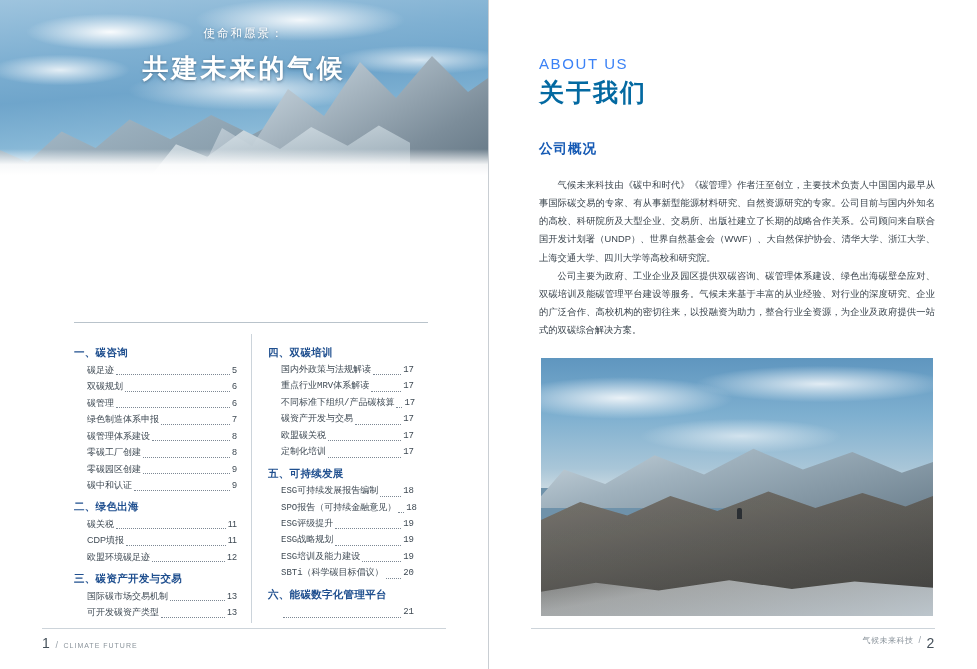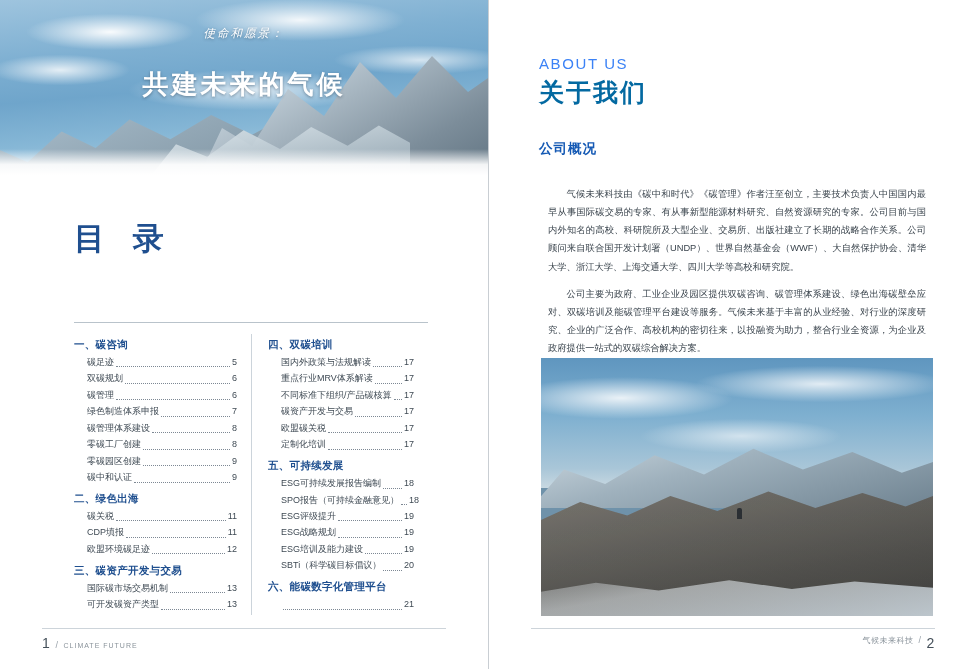--- a/index.html
+++ b/index.html
@@ -54,21 +54,21 @@
   }
   .hero .snowband {
     position:absolute; left:0; bottom:0; width:488px; height:26px;
     background: linear-gradient(to bottom, rgba(255,255,255,0), rgba(255,255,255,.92) 60%, #ffffff 100%);
   }
   .hero-text {
     position:absolute; left:0; top:26px; width:488px;
     text-align:center; color:#ffffff;
     text-shadow: 0 1px 3px rgba(30,50,70,.45);
   }
-  .hero-sub { font-size:11.5px; letter-spacing:2px; margin-bottom:24px;font-style:italic; }
+  .hero-sub { font-size:11.5px; letter-spacing:2px; margin-bottom:8px; }
   .hero-l1, .hero-l2 {
     font-size:26px; font-weight:700; letter-spacing:3px; line-height:1.5;
   }
 
   .toc-title { position:absolute; left:74px; top:218px; }
   .toc-cn {
     font-size:31px; font-weight:700; color:#1f4f8f; letter-spacing:10px;
     font-family:"Liberation Serif", serif;
   }
   .toc-en {
@@ -77,25 +77,25 @@
   }
 
   .rule-top {
     position:absolute; left:74px; top:322px; width:354px; height:1px; background:#b9c3cb;
   }
   .toc-body {
     position:absolute; left:74px; top:334px; width:354px;
     display:flex; gap:0;
   }
   .toc-col { width:177px; padding-right:14px; }
-  .toc-col + .toc-col { padding-left:16px; border-left:1px solid #ccd4db; }
+  .toc-col + .toc-col { padding-left:16px; border-left:1px solid #ccd4db;font-family:Liberation Mono, monospace; }
   .sec {
     color:#1f4f8f; font-weight:700; font-size:10.5px; margin:7px 0 4px 0; letter-spacing:.3px;
   }
-  .sec:first-child { margin-top:4px; }
+  .sec:first-child { margin-top:12px; }
   .entry {
     display:flex; align-items:flex-end; font-size:9px; color:#3f4a54;
     padding-left:13px; margin:2.5px 0; line-height:1.55;
   }
   .entry .lbl { white-space:nowrap; }
   .entry .dots {
     flex:1 1 auto; margin:0 2px 2.5px 2px;
     border-bottom:1px dotted #7d8894; min-width:6px;
   }
   .entry .pg { white-space:nowrap; color:#3f4a54; }
@@ -128,21 +128,21 @@
     font-size:25px; font-weight:700; color:#0369a1; letter-spacing:2px;
   }
   .sec-head {
     position:absolute; left:50px; top:140px;
     font-size:13.5px; font-weight:700; color:#1459b4; letter-spacing:1px;
   }
   .body-copy {
     position:absolute; left:50px; top:176px; width:396px;
     font-size:9.3px; color:#3a444d; line-height:1.95; text-align:justify;
   }
-  .body-copy p { margin:9px; text-indent:2em; }
+  .body-copy p { margin:0; text-indent:2em; }
 
   .photo {
     position:absolute; left:52px; top:358px; width:392px; height:258px;
     overflow:hidden; background:#6f92aa;
   }
   .photo .p-sky {
     position:absolute; left:0; top:0; width:392px; height:130px;
     background:
       radial-gradient(ellipse 160px 30px at 80px 40px, rgba(255,255,255,.85), rgba(255,255,255,0) 70%),
       radial-gradient(ellipse 180px 26px at 280px 26px, rgba(255,255,255,.8), rgba(255,255,255,0) 70%),
@@ -197,21 +197,20 @@
       <div class="ridge2"></div>
       <div class="ridge3"></div>
       <div class="snowband"></div>
       <div class="hero-text">
         <div class="hero-sub">使命和愿景：</div>
         <div class="hero-l2">共建未来的气候</div>
       </div>
     </div>
 
     <div class="toc-title">
-      <div class="toc-cn">目 录</div>
     </div>
 
     <div class="rule-top"></div>
 
     <div class="toc-body">
       <div class="toc-col" id="toc-col-1">
           <div class="sec">一、碳咨询</div>
           <div class="entry">
             <span class="lbl">碳足迹</span>
             <span class="dots"></span>

